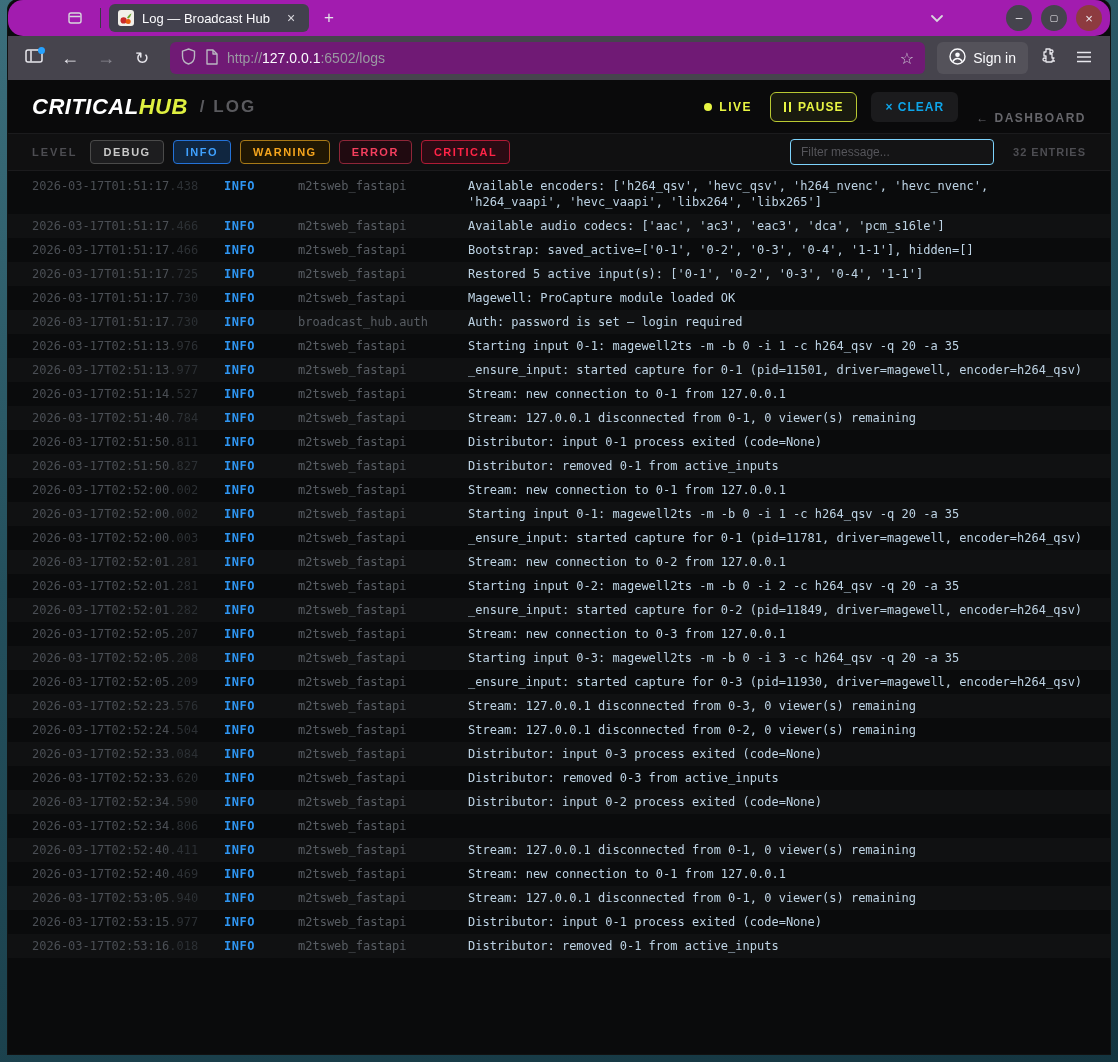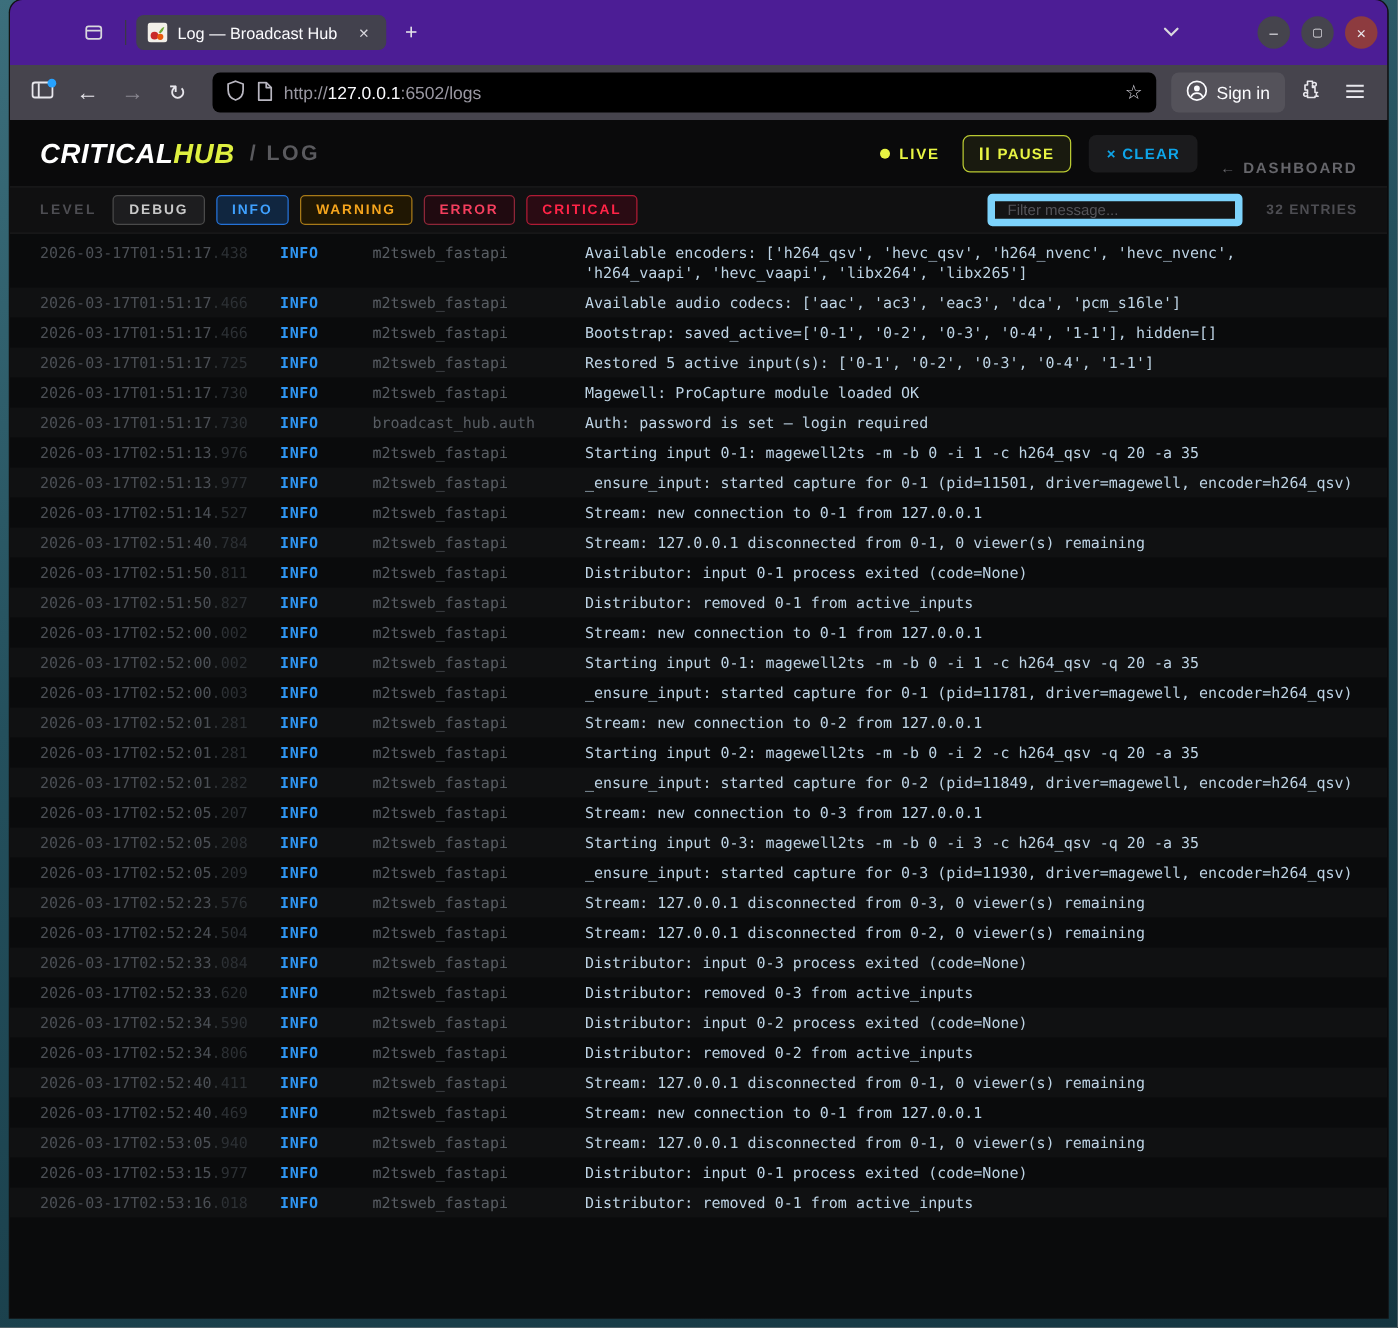--- a/index.html
+++ b/index.html
@@ -8,41 +8,41 @@
     background: linear-gradient(160deg,#3c6f7c 0%, #24505d 40%, #143540 100%);
     font-family:"Liberation Sans", sans-serif;
   }
   .window {
     position:absolute; left:8px; top:0; width:1102px; height:1054px;
     border-radius:10px 10px 0 0; overflow:hidden;
     background:#0a0b0c; box-shadow:0 0 0 1px #111;
     display:flex; flex-direction:column;
   }
   
-  .titlebar { height:52px; background:#4c1d95; display:flex; align-items:center; padding:0 8px; flex:0 0 auto; }
+  .titlebar { height:36px; background:#a21caf; display:flex; align-items:center; padding:0 8px; flex:0 0 auto;border-radius:15px; }
   .tab-overview-btn { width:30px; height:26px; display:flex; align-items:center; justify-content:center; margin-left:44px; border-radius:4px; }
   .tab-overview-btn svg { display:block; }
   .tab-sep { width:1px; height:20px; background:#3a3945; margin:0 8px 0 10px; }
   .tab { height:28px; min-width:200px; background:#42414d; border-radius:6px; display:flex; align-items:center; gap:8px; padding:0 9px; color:#fbfbfe; font-size:13px; }
   .tab-title { flex:1; white-space:nowrap; overflow:hidden; }
   .tab-close { color:#d8d7dd; font-size:14px; width:18px; height:18px; display:flex; align-items:center; justify-content:center; border-radius:3px; }
   .favicon { width:16px; height:16px; flex:0 0 auto; }
   .new-tab-btn { color:#e4e3e9; font-size:17px; width:28px; height:26px; display:flex; align-items:center; justify-content:center; margin-left:6px; border-radius:4px; }
   .titlebar-spacer { flex:1; }
   .tabs-chevron-btn { width:28px; height:26px; display:flex; align-items:center; justify-content:center; margin-right:46px; }
   .win-btn { width:26px; height:26px; border-radius:50%; background:#45444d; color:#e9e8ee; display:flex; align-items:center; justify-content:center; font-size:12px; margin-left:9px; line-height:1; }
   .win-btn.maximize { font-size:9px; }
   .win-btn.close { background:#8d3b3f; font-size:13px; }
   
   .navbar { height:44px; background:#46444d; display:flex; align-items:center; padding:0 10px; gap:4px; flex:0 0 auto; }
   .nav-btn { width:32px; height:32px; display:flex; align-items:center; justify-content:center; border-radius:4px; font-size:18px; color:#e8e7ed; position:relative; }
   .nav-btn.disabled { color:#8a8891; }
   .nav-btn.reload { font-size:17px; }
   .sidebar-dot { position:absolute; top:5px; right:5px; width:7px; height:7px; border-radius:50%; background:#26a2ff; }
-  .urlbar { flex:1; height:32px; background:#000000; border-radius:6px; margin:0 8px; display:flex; align-items:center; gap:9px; padding:0 11px; font-size:14px; }
+  .urlbar { flex:1; height:32px; background:#701a75; border-radius:6px; margin:0 8px; display:flex; align-items:center; gap:9px; padding:0 11px; font-size:14px; }
   .url-text { flex:1; color:#9a98a2; white-space:nowrap; overflow:hidden; }
   .url-host { color:#fbfbfe; }
   .star-btn { color:#cfced6; font-size:16px; }
   .signin-btn { height:32px; border-radius:6px; background:rgba(255,255,255,0.08); color:#fbfbfe; display:flex; align-items:center; gap:7px; padding:0 12px; font-size:14px; }
   
   .page { flex:1; background:#0a0b0c; display:flex; flex-direction:column; overflow:hidden; }
   .page-header { height:53px; display:flex; align-items:center; padding:0 24px; background:#0a0a0b; flex:0 0 auto; }
   .brand { font-size:22px; font-weight:bold; font-style:italic; letter-spacing:.5px; color:#ffffff; white-space:nowrap; }
   .brand-accent { color:#dff040; }
   .breadcrumb { color:#5a5a5e; font-size:17px; font-weight:bold; letter-spacing:2px; margin-left:12px; }
@@ -51,21 +51,21 @@
   .live-dot { width:8px; height:8px; border-radius:50%; background:#e8f543; }
   .pause-btn { border:1px solid #b9c932; border-radius:6px; background:rgba(232,245,67,0.07); color:#e8f543; font-size:12px; font-weight:bold; letter-spacing:1px; padding:7px 13px; display:flex; align-items:center; gap:7px; margin-right:14px; }
   .pause-bars { width:7px; height:10px; border-left:2px solid currentColor; border-right:2px solid currentColor; }
   .clear-btn { border:none; border-radius:6px; background:#1b1b1d; color:#0ea5e9; font-size:12px; font-weight:bold; letter-spacing:1px; padding:8px 14px; margin-right:18px; }
   .dashboard-link { color:#66666b; font-size:12px; font-weight:bold; letter-spacing:1.5px; text-decoration:none;margin-top:22px; }
   
   .filter-bar { height:38px; background:#101011; border-top:1px solid #1b1b1d; border-bottom:1px solid #1b1b1d; display:flex; align-items:center; padding:0 24px; gap:9px; flex:0 0 auto; }
   .level-label { color:#4d4d52; font-size:11px; font-weight:bold; letter-spacing:2px; margin-right:4px; }
   .level-btn { font-family:"Liberation Sans",sans-serif; font-size:11px; font-weight:bold; letter-spacing:1.5px; padding:5px 12px; border-radius:4px; border:1px solid #444; background:#1d1d1f; color:#ccc; }
   .filter-spacer { flex:1; }
-  .filter-input { width:204px; height:26px; background:#141415; border:6px solid #7dd3fc; border-radius:4px; color:#c9c9ce; font-size:12px; font-family:"Liberation Sans",sans-serif; padding:0 10px; outline:none; }
+  .filter-input { width:204px; height:26px; background:#141415; border:1px solid #7dd3fc; border-radius:4px; color:#c9c9ce; font-size:12px; font-family:"Liberation Sans",sans-serif; padding:0 10px; outline:none; }
   .filter-input::placeholder { color:#55555a; }
   .entries-count { color:#4d4d52; font-size:11px; font-weight:bold; letter-spacing:1px; margin-left:10px; white-space:nowrap; }
   
   .log-table { flex:1; overflow:hidden; font-family:"DejaVu Sans Mono", monospace; font-size:12px; padding-top:3px; }
   .log-row { display:grid; grid-template-columns:192px 74px 170px 1fr; padding:4px 24px; line-height:16px; }
   .log-row.alt { background:rgba(255,255,255,0.027); }
   .ts { color:#4b4f55; white-space:nowrap; }
   .ts-ms { color:#2c3034; }
   .level-cell { font-weight:bold; letter-spacing:.5px; }
   .level-INFO { color:#2f96f3; }
@@ -355,21 +355,20 @@
         <div class="log-row alt">
           <span class="ts">2026-03-17T02:52:34<span class="ts-ms">.590</span></span>
           <span class="level-cell level-INFO">INFO</span>
           <span class="logger">m2tsweb_fastapi</span>
           <span class="msg">Distributor: input 0-2 process exited (code=None)</span>
         </div>
         <div class="log-row">
           <span class="ts">2026-03-17T02:52:34<span class="ts-ms">.806</span></span>
           <span class="level-cell level-INFO">INFO</span>
           <span class="logger">m2tsweb_fastapi</span>
-          <span class="msg">Distributor: removed 0-2 from active_inputs</span>
         </div>
         <div class="log-row alt">
           <span class="ts">2026-03-17T02:52:40<span class="ts-ms">.411</span></span>
           <span class="level-cell level-INFO">INFO</span>
           <span class="logger">m2tsweb_fastapi</span>
           <span class="msg">Stream: 127.0.0.1 disconnected from 0-1, 0 viewer(s) remaining</span>
         </div>
         <div class="log-row">
           <span class="ts">2026-03-17T02:52:40<span class="ts-ms">.469</span></span>
           <span class="level-cell level-INFO">INFO</span>

